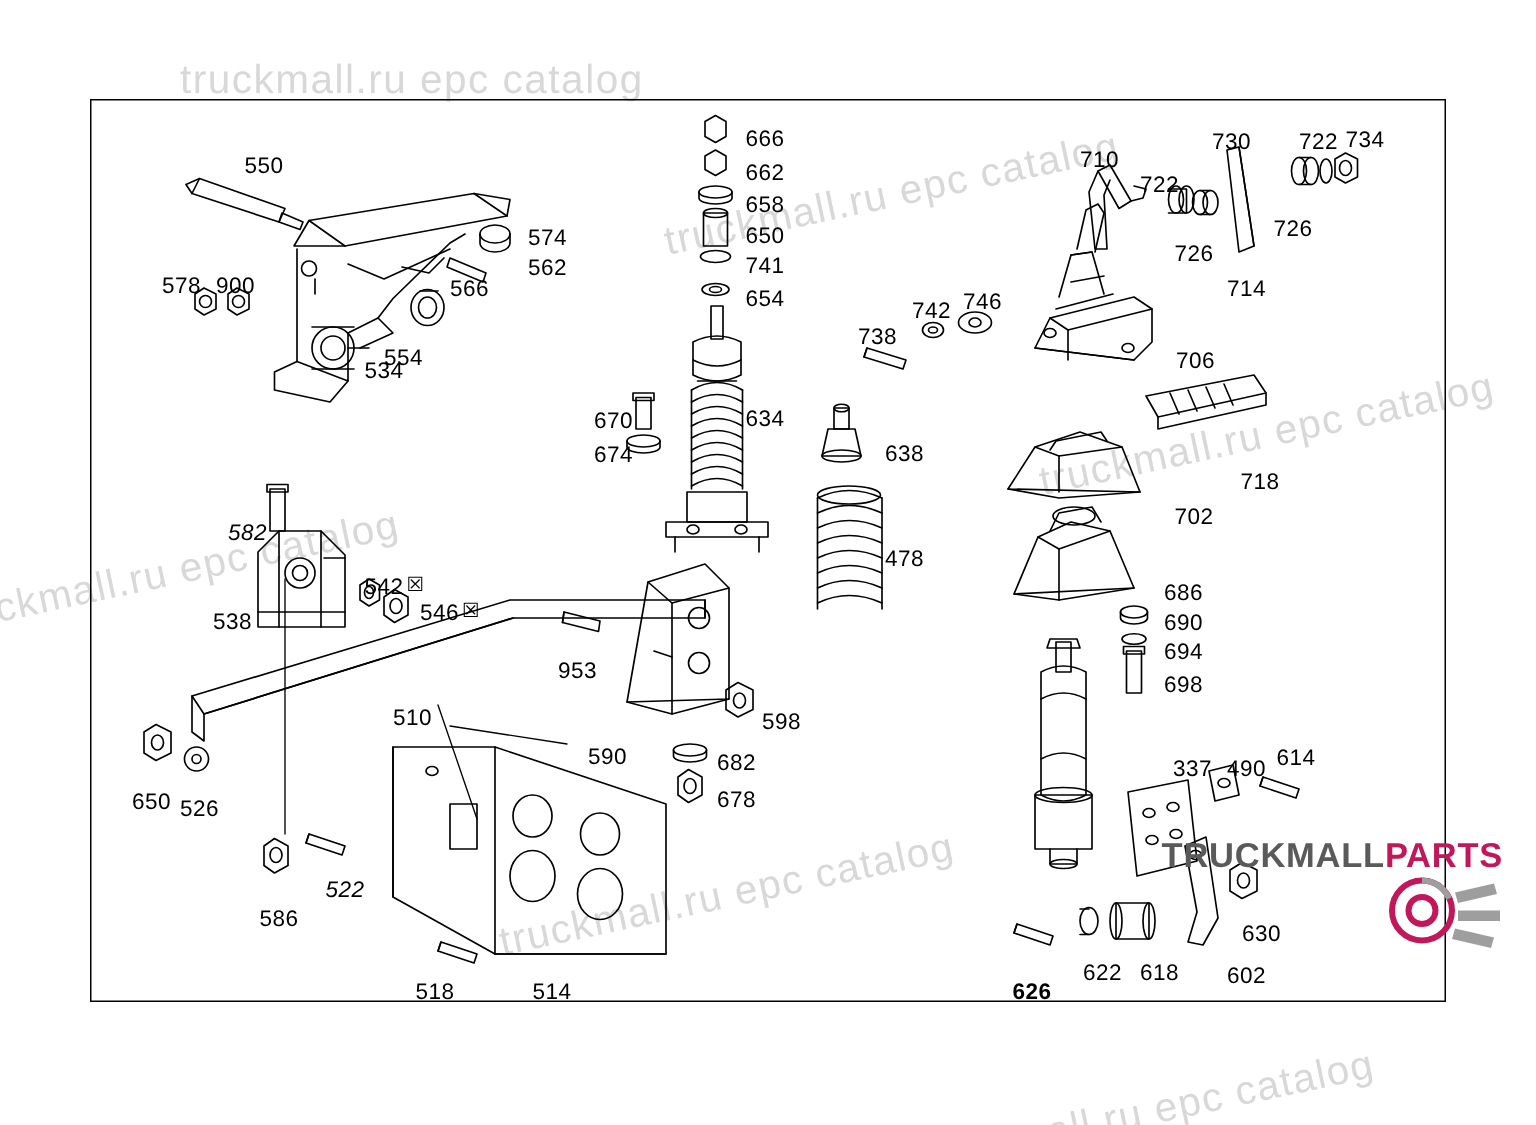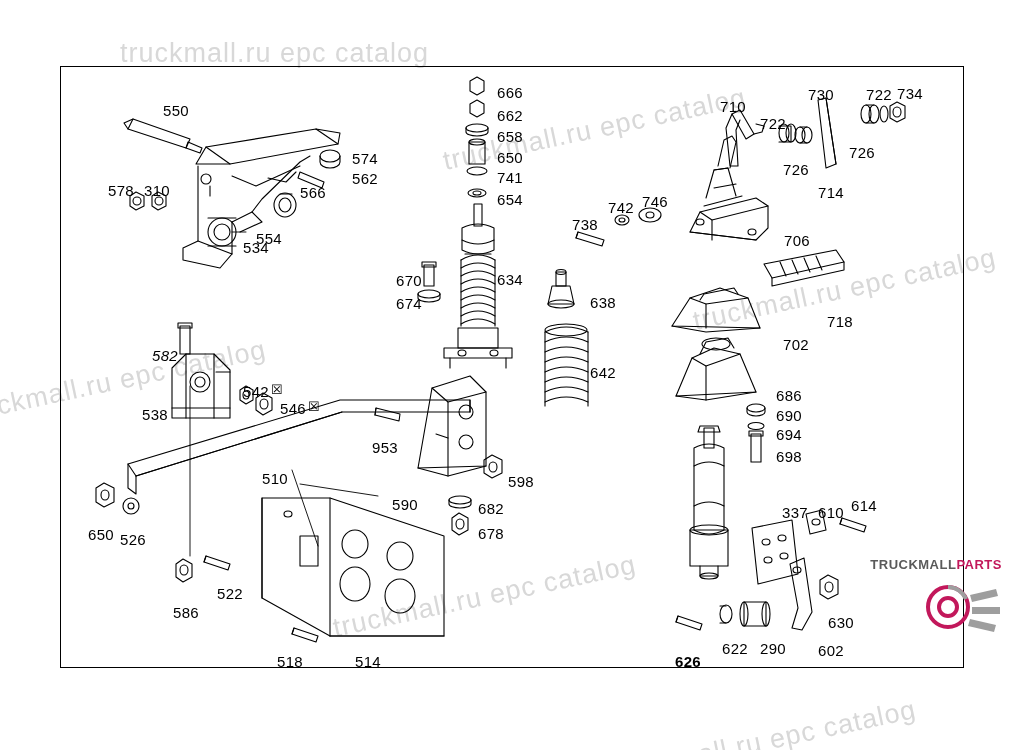--- a/index.html
+++ b/index.html
@@ -38,21 +38,21 @@
     letter-spacing:0.3px;
   }
   .brand{
     position:absolute;
     right:14px;bottom:8px;
     width:190px;height:70px;
   }
   .brand-text{
     position:absolute;
     right:8px;top:0px;
-    font-size:13px;
+    font-size:23px;
     font-weight:bold;
     letter-spacing:0.5px;
     color:#5a5a5a;
     white-space:nowrap;
   }
   .brand-text .parts{color:#c2185b;}
   svg.art{position:absolute;left:0;top:0;width:1024px;height:750px;pointer-events:none;}
 </style>
 </head>
 <body>
@@ -440,36 +440,36 @@
       </g>
     </g>
   </svg>
 
   <div>
     <div class="label" style="left:163px;top:66px;">550</div>
     <div class="label" style="left:352px;top:114px;">574</div>
     <div class="label" style="left:352px;top:134px;">562</div>
     <div class="label" style="left:300px;top:148px;">566</div>
     <div class="label" style="left:108px;top:146px;">578</div>
-    <div class="label" style="left:144px;top:146px;">310</div>
+    <div class="label" style="left:144px;top:146px;">900</div>
     <div class="label" style="left:256px;top:194px;">554</div>
     <div class="label" style="left:243px;top:203px;">534</div>
 
     <div class="label" style="left:497px;top:48px;">666</div>
     <div class="label" style="left:497px;top:71px;">662</div>
     <div class="label" style="left:497px;top:92px;">658</div>
     <div class="label" style="left:497px;top:113px;">650</div>
     <div class="label" style="left:497px;top:133px;">741</div>
     <div class="label" style="left:497px;top:155px;">654</div>
 
     <div class="label" style="left:396px;top:236px;">670</div>
     <div class="label" style="left:396px;top:259px;">674</div>
     <div class="label" style="left:497px;top:235px;">634</div>
     <div class="label" style="left:590px;top:258px;">638</div>
-    <div class="label" style="left:590px;top:328px;">642</div>
+    <div class="label" style="left:590px;top:328px;">478</div>
 
     <div class="label" style="left:572px;top:180px;">738</div>
     <div class="label" style="left:608px;top:163px;">742</div>
     <div class="label" style="left:642px;top:157px;">746</div>
 
     <div class="label" style="left:720px;top:62px;">710</div>
     <div class="label" style="left:760px;top:79px;">722</div>
     <div class="label" style="left:808px;top:50px;">730</div>
     <div class="label" style="left:866px;top:50px;">722</div>
     <div class="label" style="left:897px;top:49px;">734</div>
@@ -491,33 +491,33 @@
     <div class="label" style="left:142px;top:370px;">538</div>
     <div class="label" style="left:372px;top:403px;">953</div>
     <div class="label" style="left:262px;top:434px;">510</div>
     <div class="label" style="left:392px;top:460px;">590</div>
     <div class="label" style="left:508px;top:437px;">598</div>
     <div class="label" style="left:478px;top:464px;">682</div>
     <div class="label" style="left:478px;top:489px;">678</div>
 
     <div class="label" style="left:88px;top:490px;">650</div>
     <div class="label" style="left:120px;top:495px;">526</div>
-    <div class="label" style="left:217px;top:549px;">522</div>
+    <div class="label" style="left:217px;top:549px;font-style:italic;">522</div>
     <div class="label" style="left:173px;top:568px;">586</div>
     <div class="label" style="left:277px;top:617px;">518</div>
     <div class="label" style="left:355px;top:617px;">514</div>
 
     <div class="label" style="left:782px;top:468px;">337</div>
-    <div class="label" style="left:818px;top:468px;">610</div>
+    <div class="label" style="left:818px;top:468px;">490</div>
     <div class="label" style="left:851px;top:461px;">614</div>
     <div class="label" style="left:828px;top:578px;text-align:right;">630</div>
     <div class="label" style="left:818px;top:606px;">602</div>
     <div class="label" style="left:675px;top:617px;font-weight:bold;">626</div>
     <div class="label" style="left:722px;top:604px;">622</div>
-    <div class="label" style="left:760px;top:604px;">290</div>
+    <div class="label" style="left:760px;top:604px;">618</div>
 
     <div class="label" style="left:271px;top:346px;font-size:13px;">☒</div>
     <div class="label" style="left:308px;top:363px;font-size:13px;">☒</div>
   </div>
 
   <div class="brand">
     <div class="brand-text">
       <span>TRUCKMALL</span><span class="parts">PARTS</span>
     </div>
     <svg width="190" height="56" viewBox="0 0 190 56" style="position:absolute;right:0;top:20px;">

